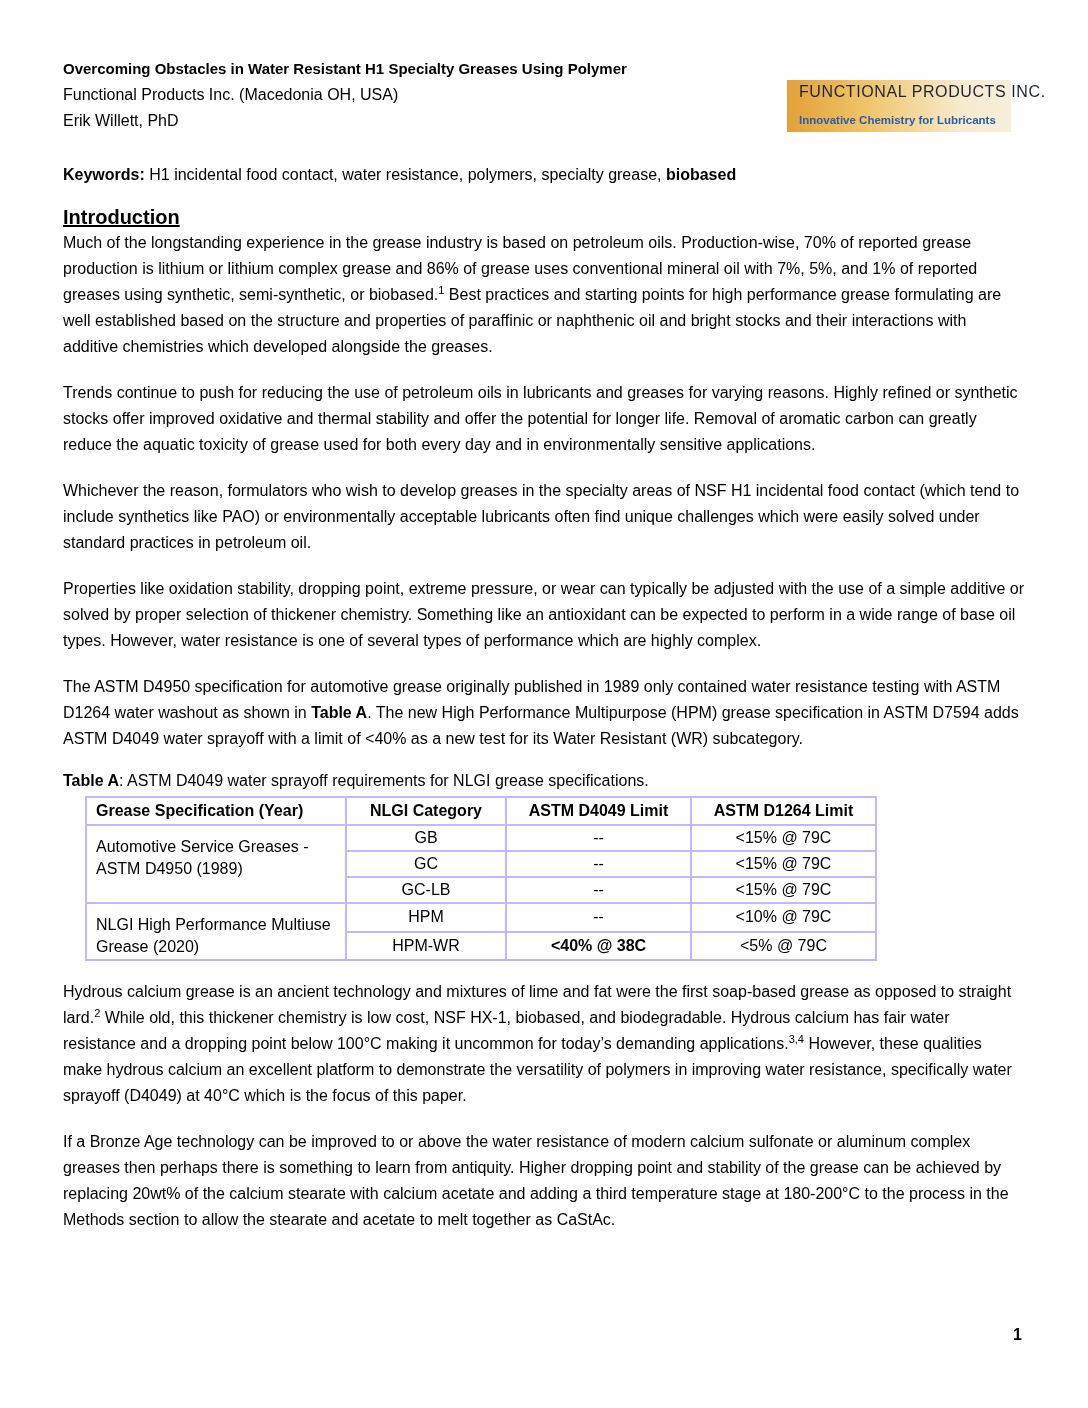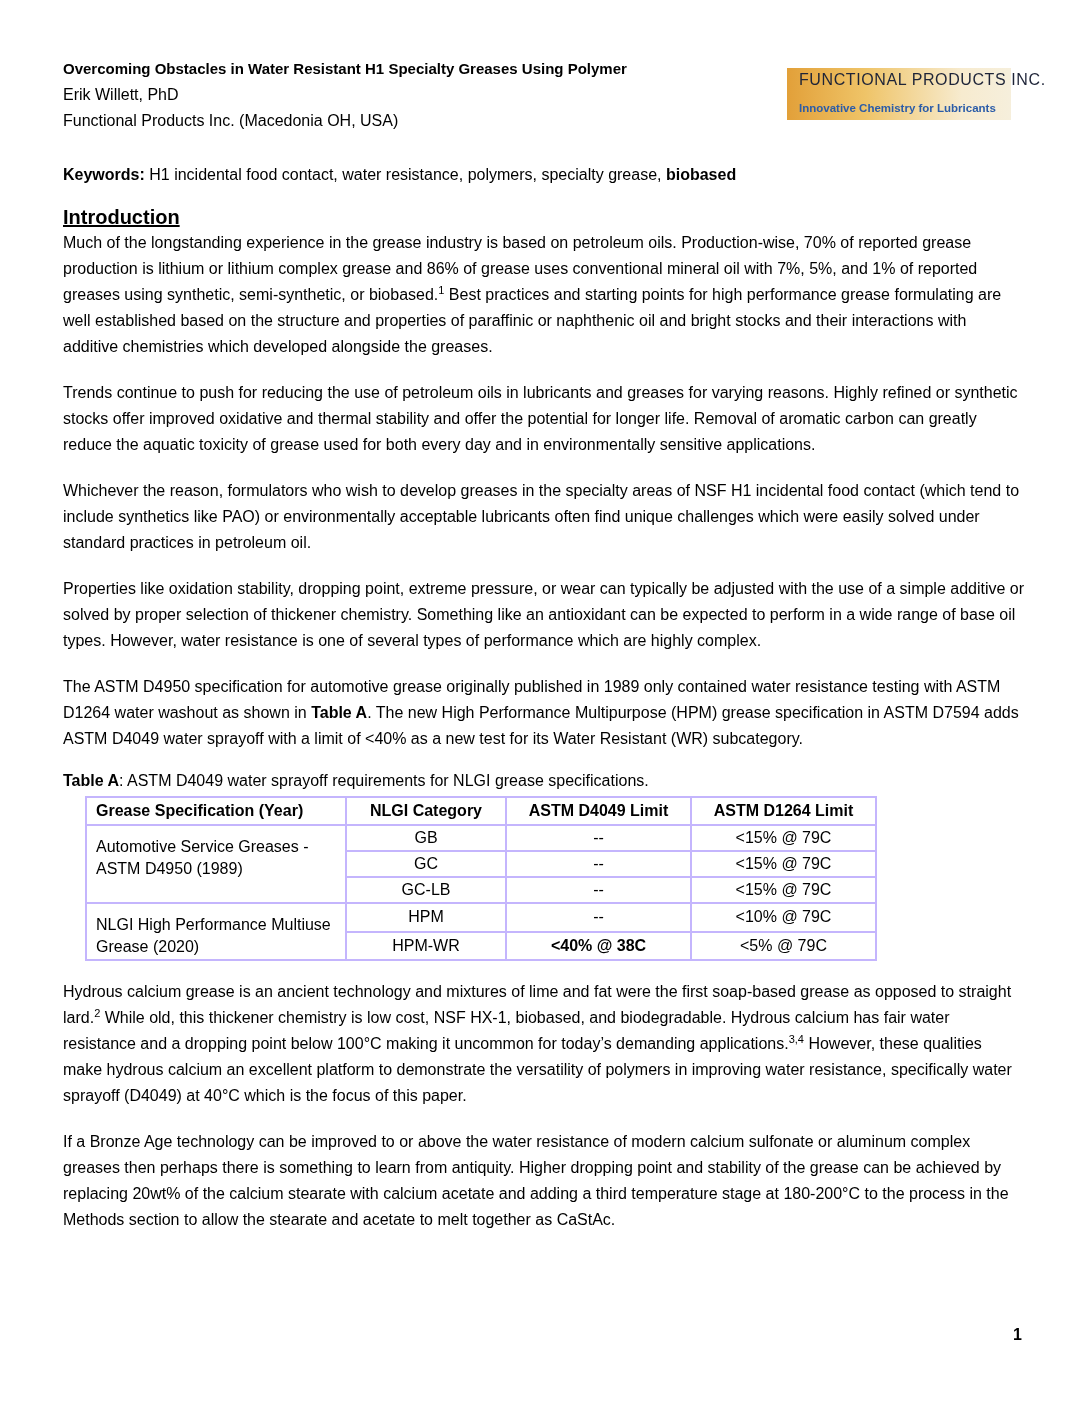--- a/index.html
+++ b/index.html
@@ -16,21 +16,21 @@
     padding:56px 63px 0 63px;
   }
   .doc { font-size:16px; line-height:26px; }
 
   
   .title-block { line-height:26px; }
   .doc-title { font-weight:700; font-size:15px; }
 
   
   .logo {
-    position:absolute; left:787px; top:68px;
+    position:absolute; left:787px; top:80px;
     width:224px; height:52px;
     background:linear-gradient(90deg,#E2A039 0%, #EFC468 35%, #F7EBCF 78%, #F6EFDC 100%);
     display:flex; flex-direction:column; justify-content:center;
     padding-left:12px;
   }
   .logo-name {
     font-size:16px; letter-spacing:0.6px;
     color:#1E2438; white-space:nowrap;
   }
   .logo-tagline {
@@ -81,22 +81,22 @@
     font-size:16px; font-weight:700;
   }
 </style>
 </head>
 <body>
 
 <div class="page doc">
 
   <div class="title-block">
     <div class="doc-title">Overcoming Obstacles in Water Resistant H1 Specialty Greases Using Polymer</div>
+    <div>Functional Products Inc. (Macedonia OH, USA)</div>
     <div>Erik Willett, PhD</div>
-    <div>Functional Products Inc. (Macedonia OH, USA)</div>
   </div>
 
   <div class="logo">
     <div class="logo-name">FUNCTIONAL PRODUCTS INC.</div>
     <div class="logo-tagline">Innovative Chemistry for Lubricants</div>
   </div>
 
   <div class="keywords"><span style="font-weight: 700;">Keywords:</span><span> H1 incidental food contact, water resistance, polymers, specialty grease, </span><span style="font-weight: 700; margin-top: 30px;">biobased</span></div>
 
   <div class="section-heading">Introduction</div>

